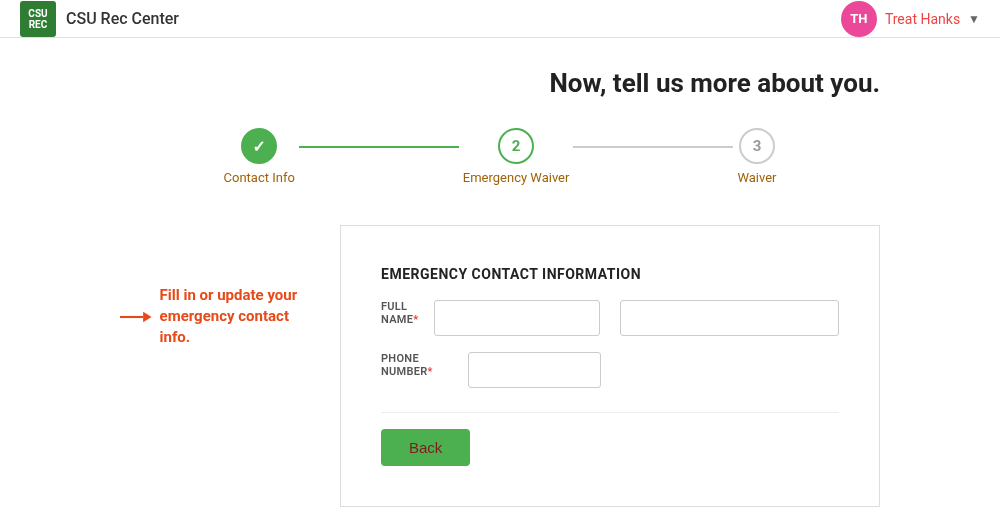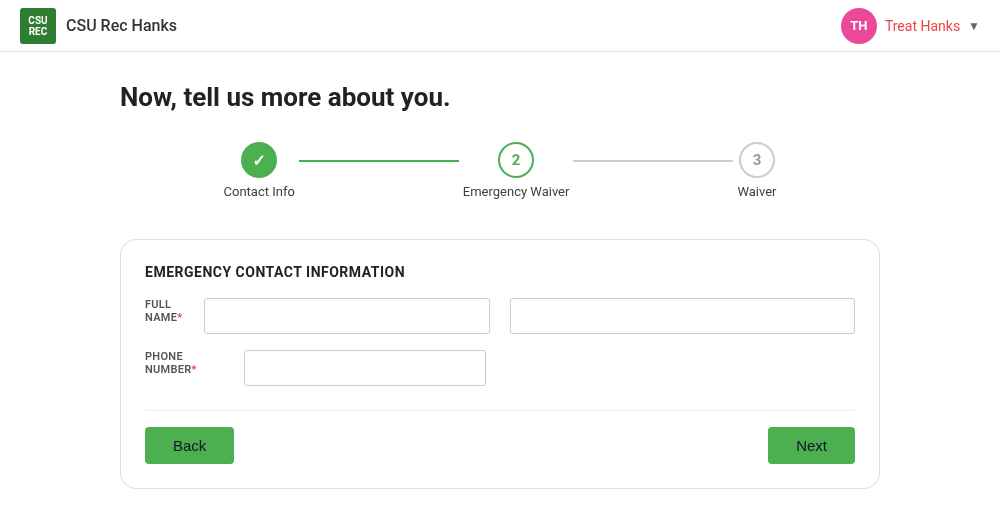--- a/index.html
+++ b/index.html
@@ -4,21 +4,21 @@
   <style>
     * { box-sizing: border-box; margin: 0; padding: 0; }
     body { font-family: -apple-system, BlinkMacSystemFont, 'Segoe UI', Roboto, Helvetica, Arial, sans-serif; background: #fff; color: #333; font-size: 14px; }
 
     
     .header {
       display: flex;
       align-items: center;
       justify-content: space-between;
       padding: 12px 20px;
-      height: 52px;
+      height: 38px;
       border-bottom: 1px solid #e0e0e0;
       background: #fff;
     }
     .header-left {
       display: flex;
       align-items: center;
       gap: 10px;
     }
     .logo-box {
       width: 36px;
@@ -67,21 +67,21 @@
     }
 
     
     .page {
       max-width: 800px;
       margin: 0 auto;
       padding: 30px 20px;
     }
 
     .page-title {
-      text-align: left;
+      text-align: right;
       font-size: 26px;
       font-weight: bold;
       color: #222;
       margin-bottom: 30px;
     }
 
     
     .stepper {
       display: flex;
       align-items: center;
@@ -117,21 +117,21 @@
       border: 2px solid #4caf50;
     }
     .step-circle.inactive {
       background: #fff;
       color: #999;
       border: 2px solid #ccc;
     }
     .step-label {
       margin-top: 6px;
       font-size: 13px;
-      color: #404040;
+      color: #a16207;
       white-space: nowrap;
     }
     .step-line {
       height: 2px;
       width: 160px;
       margin: 0 4px;
       margin-bottom: 20px;
     }
     .step-line.completed {
       background: #4caf50;
@@ -157,22 +157,22 @@
     .tooltip-text {
       color: #e64a19;
       font-weight: bold;
       font-size: 15px;
       line-height: 1.4;
     }
 
     .form-card {
       flex: 1;
       border: 1px solid #ddd;
-      border-radius: 16px;
-      padding: 24px;
+      border-radius: 0;
+      padding: 40px;
     }
     .form-section-title {
       font-size: 14px;
       font-weight: bold;
       letter-spacing: 0.5px;
       color: #222;
       margin-bottom: 18px;
     }
     .form-row {
       display: flex;
@@ -216,38 +216,38 @@
     .btn {
       padding: 10px 28px;
       border: none;
       border-radius: 4px;
       font-size: 15px;
       font-weight: 500;
       cursor: pointer;
     }
     .btn-green {
       background: #4caf50;
-      color: #0f172a;
+      color: #7f1d1d;
     }
 
     
     .check-icon {
       font-size: 16px;
     }
   </style>
 </head>
 <body>
 
 <header class="header">
   <div class="header-left">
     <div class="logo-box">
       <span>CSU</span>
       <span>REC</span>
     </div>
-    <span class="app-title">CSU Rec Hanks</span>
+    <span class="app-title">CSU Rec Center</span>
   </div>
   <div class="header-right">
     <div class="avatar">TH</div>
     <span class="user-name">Treat Hanks</span>
     <span class="chevron-down">▼</span>
   </div>
 </header>
 
 <div class="page">
 
@@ -276,20 +276,28 @@
     <div class="step-item">
       <div class="step-circle inactive">
         <span>3</span>
       </div>
       <span class="step-label">Waiver</span>
     </div>
   </div>
 
   <div class="content-area">
 
+    <div class="tooltip-area">
+
+      <svg width="60" height="28" viewBox="0 0 60 28">
+        <line x1="0" y1="14" x2="44" y2="14" stroke="#e64a19" stroke-width="4"></line>
+        <polygon points="44,4 60,14 44,24" fill="#e64a19"></polygon>
+      </svg>
+      <span class="tooltip-text">Fill in or update your emergency contact info.</span>
+    </div>
 
     <div class="form-card">
       <div class="form-section-title">EMERGENCY CONTACT INFORMATION</div>
 
       <div class="form-row">
         <div class="form-field">
           <label class="field-label">
             <span>FULL NAME</span><span class="required-mark">*</span>
           </label>
           <input type="text" class="field-input" style="">
@@ -303,18 +311,17 @@
         <div class="form-field" style="max-width: 48%; gap: 35px;">
           <label class="field-label">
             <span>PHONE NUMBER</span><span class="required-mark">*</span>
           </label>
           <input type="text" class="field-input" style="">
         </div>
       </div>
 
       <div class="form-actions">
         <button class="btn btn-green">Back</button>
-        <button class="btn btn-green">Next</button>
       </div>
     </div>
 
   </div>
 </div>
 
 </body></html>

